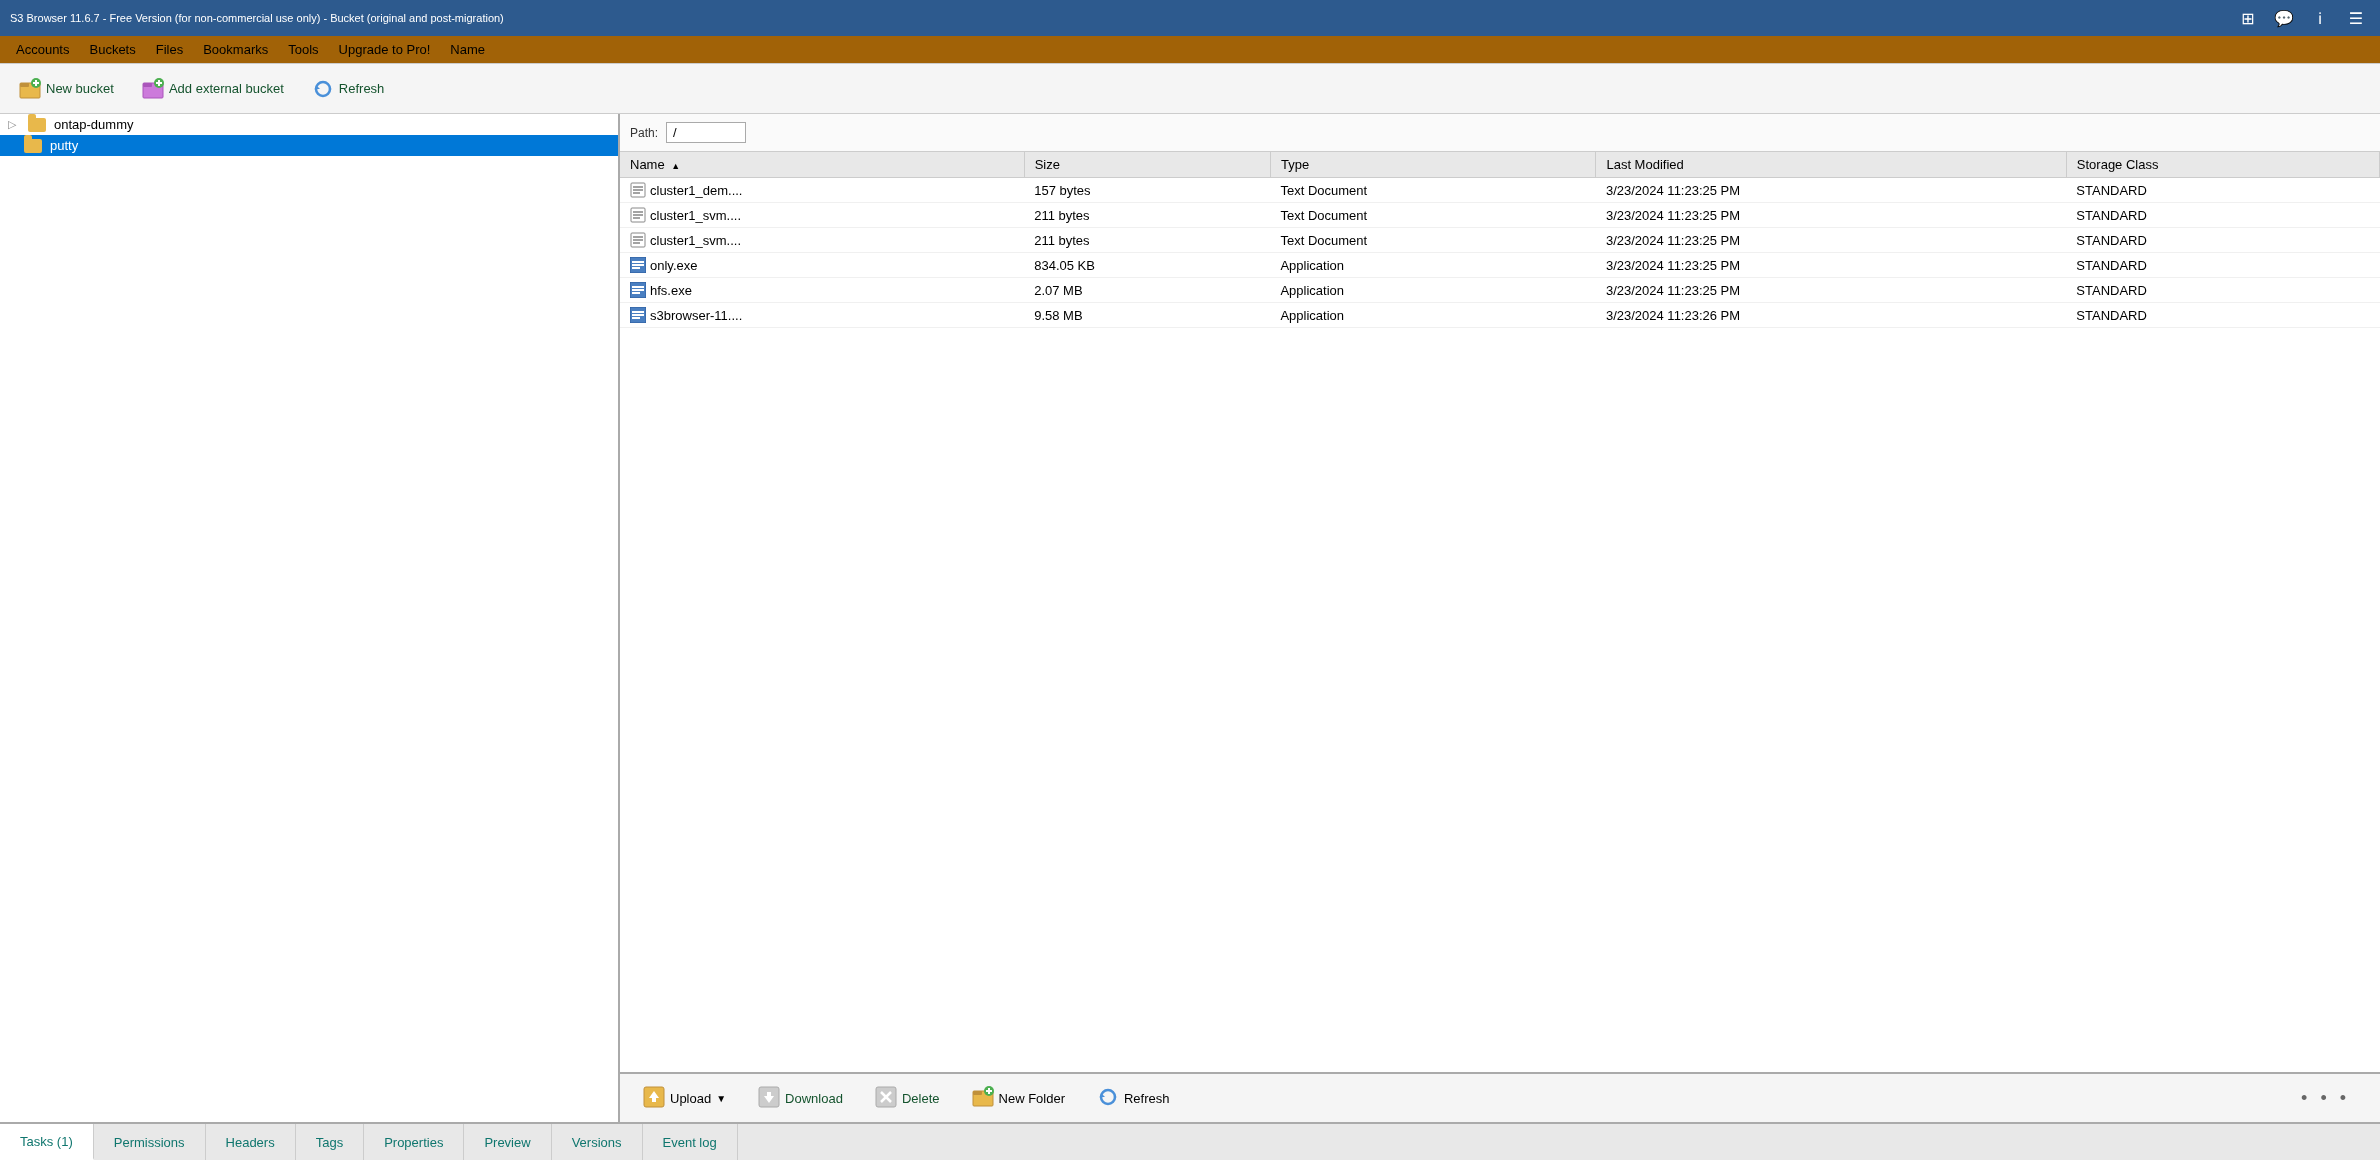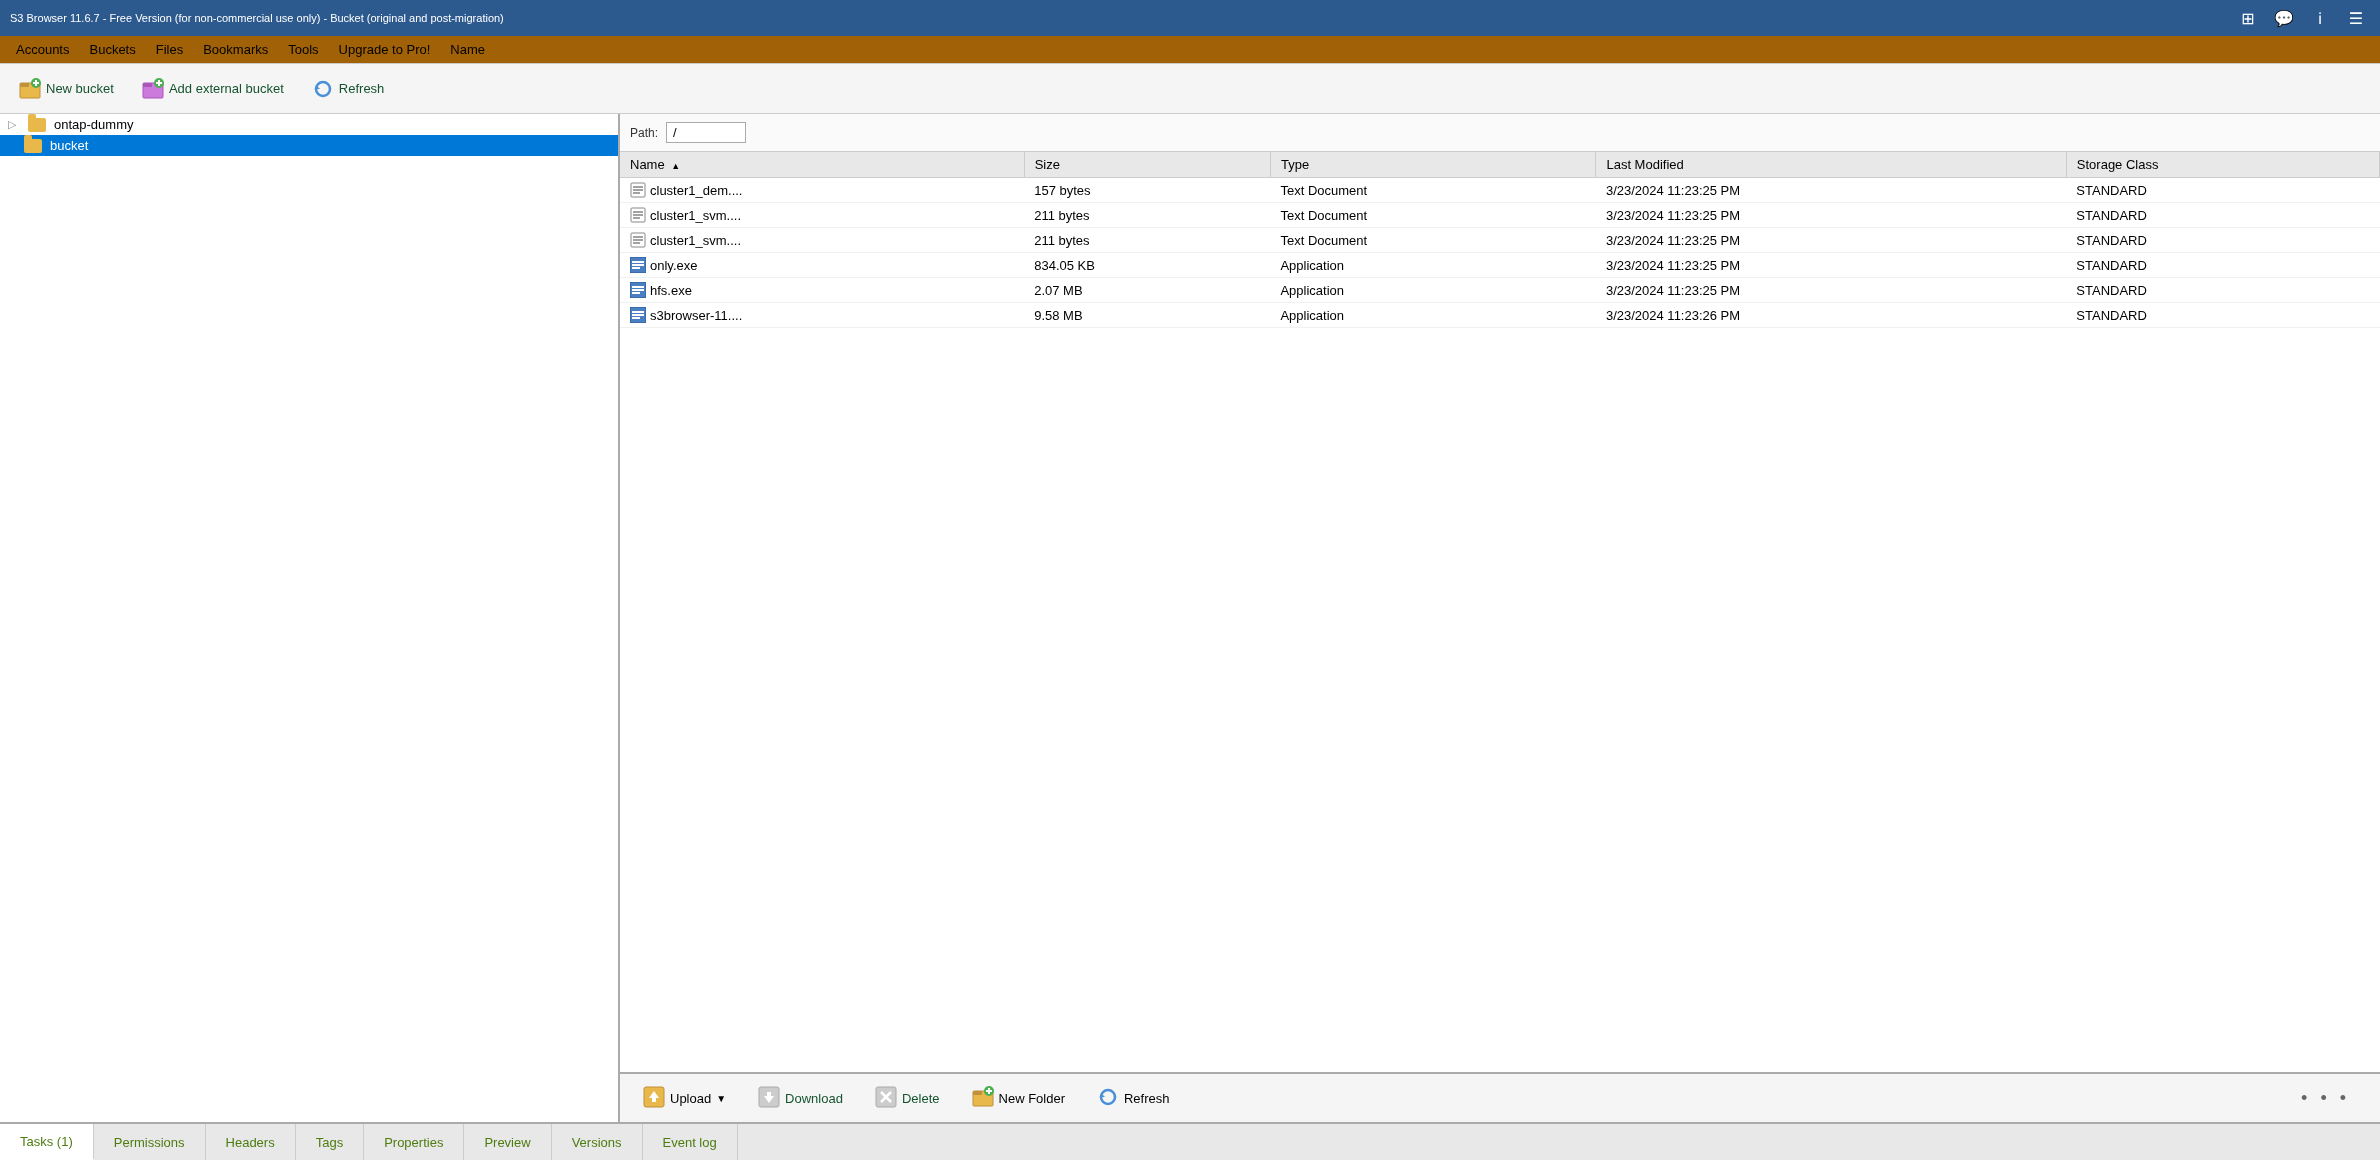--- a/index.html
+++ b/index.html
@@ -226,21 +226,21 @@
       display: flex;
       align-items: stretch;
       height: 38px;
       flex-shrink: 0;
     }
     .tab {
       padding: 8px 20px;
       cursor: pointer;
       font-size: 13px;
       border-right: 1px solid #ccc;
-      color: #4d7c0f;
+      color: #0f766e;
       display: flex;
       align-items: center;
       white-space: nowrap;
     }
     .tab.active {
       background: white;
       border-bottom: 2px solid white;
       font-weight: normal;
     }
 
@@ -333,21 +333,21 @@
 <div id="main-content">
 
   <div id="left-panel">
     <div class="tree-item">
       <span style="display:inline-block;width:16px;color:#888;font-size:11px;">▷</span>
       <span class="folder-yellow"></span>
       <span style="margin-left:4px;">ontap-dummy</span>
     </div>
     <div class="tree-item tree-indent selected">
       <span class="folder-yellow"></span>
-      <span style="margin-left:4px;">bucket</span>
+      <span style="margin-left:4px;">putty</span>
     </div>
   </div>
 
   <div id="right-panel">
 
     <div id="path-bar">
       <span id="path-label">Path:</span>
       <input id="path-input" type="text" value="/" style="">
     </div>
 

